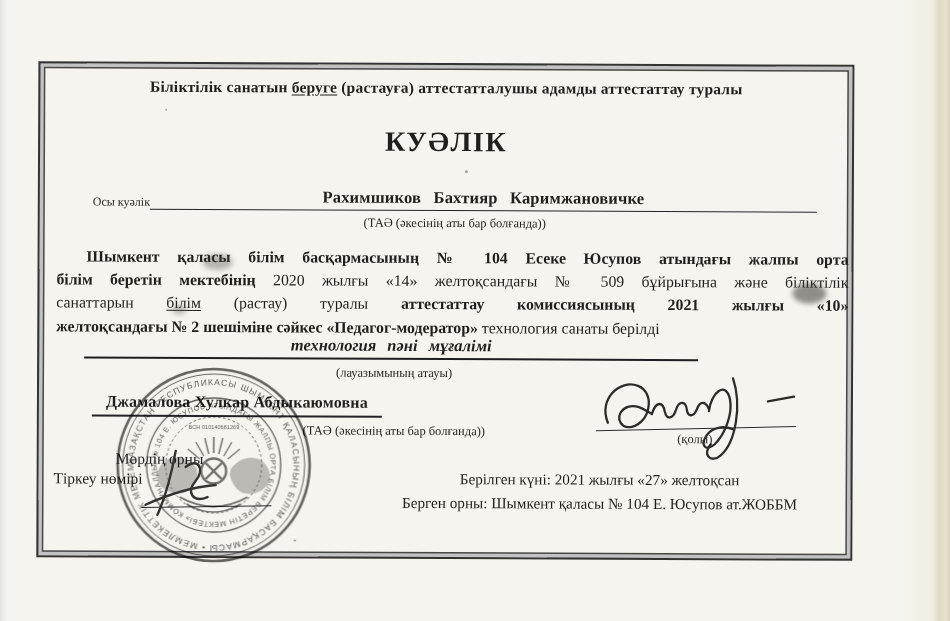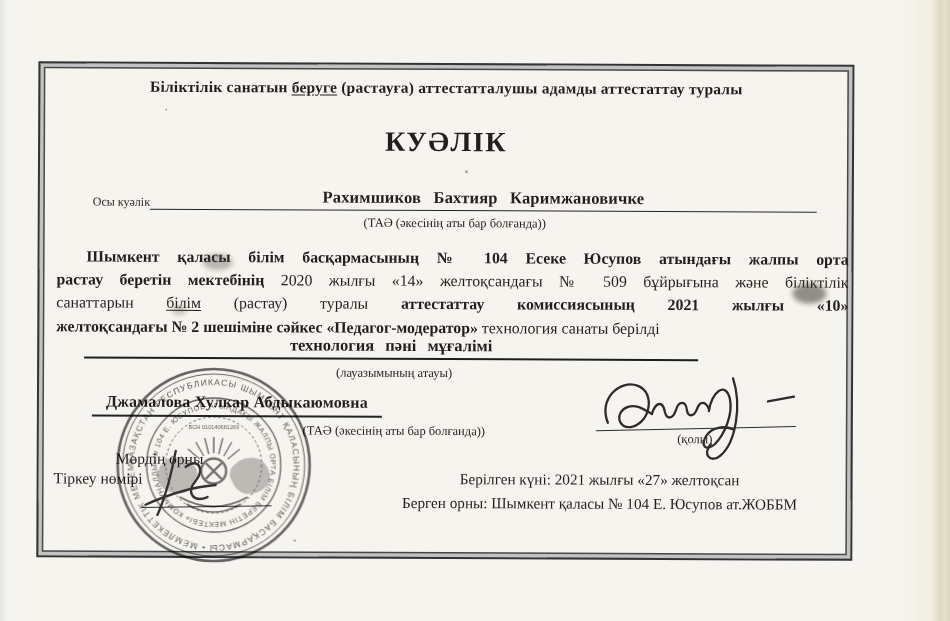--- a/index.html
+++ b/index.html
@@ -41,21 +41,21 @@
   .pline{text-align:justify;text-align-last:justify;white-space:normal;}
   .pline.last{text-align:left;text-align-last:left;}
   .pline.indent{text-indent:30px;}
   .pline .b{font-weight:bold;}
   .pline .u, .hdr .u{text-decoration:underline;text-underline-offset:2px;}
   .hdr .b{font-weight:bold;}
 
   .pos-row{position:absolute;top:266px;left:0;right:0;display:flex;align-items:flex-end;}
   .pos-spacer{width:40px;}
   .pos-line{flex:none;width:614px;border-bottom:2.2px solid #1e1e1e;text-align:center;min-height:22px;}
-  .pos-text{font-weight:bold;font-size:16.5px;word-spacing:7px;}
+  .pos-text{font-weight:bold;font-style:italic;font-size:16.5px;word-spacing:7px;}
   .pos-suffix{margin-left:14px;font-size:16px;white-space:nowrap;}
   .under-pos{position:absolute;top:296px;left:200px;width:300px;}
 
   .comm-row{position:absolute;top:324px;left:48px;display:flex;align-items:flex-end;}
   .comm-name-wrap{border-bottom:2px solid #232323;padding:0 14px;text-align:center;min-height:22px;}
   .comm-name{font-weight:bold;font-size:16px;letter-spacing:.2px;}
   .comm-sub{position:absolute;top:354px;left:210px;width:280px;}
 
   .sign-line{position:absolute;top:357px;left:552px;width:200px;border-top:1.6px solid #2b2b2b;transform:rotate(-1.5deg);}
   .sign-sub{position:absolute;top:361px;left:596px;width:110px;}
@@ -95,21 +95,21 @@
       <div class="holder-row">
         <span class="lbl">Осы куәлік</span>
         <span class="fill-line">
           <span class="holder-name">Рахимшиков Бахтияр Каримжановичке</span>
         </span>
       </div>
       <div class="sub under-holder">(ТАӘ (әкесінің аты бар болғанда))</div>
 
       <div class="para">
         <div class="pline indent"><span class="b">Шымкент қаласы білім басқармасының № 104 Есеке Юсупов атындағы жалпы орта</span></div>
-        <div class="pline"><span class="b">растау беретін мектебінің</span><span> 2020 жылғы «14» желтоқсандағы № 509 бұйрығына және біліктілік</span></div>
+        <div class="pline"><span class="b">білім беретін мектебінің</span><span> 2020 жылғы «14» желтоқсандағы № 509 бұйрығына және біліктілік</span></div>
         <div class="pline"><span>санаттарын </span><span class="u">білім</span><span> (растау) туралы </span><span class="b">аттестаттау комиссиясының 2021 жылғы «10»</span></div>
         <div class="pline last"><span class="b">желтоқсандағы № 2 шешіміне сәйкес «Педагог-модератор»</span><span> технология санаты берілді</span></div>
       </div>
 
       <div class="pos-row">
         <span class="pos-spacer"></span>
         <span class="fill-line pos-line">
           <span class="pos-text">технология пәні мұғалімі</span>
         </span>
       </div>

